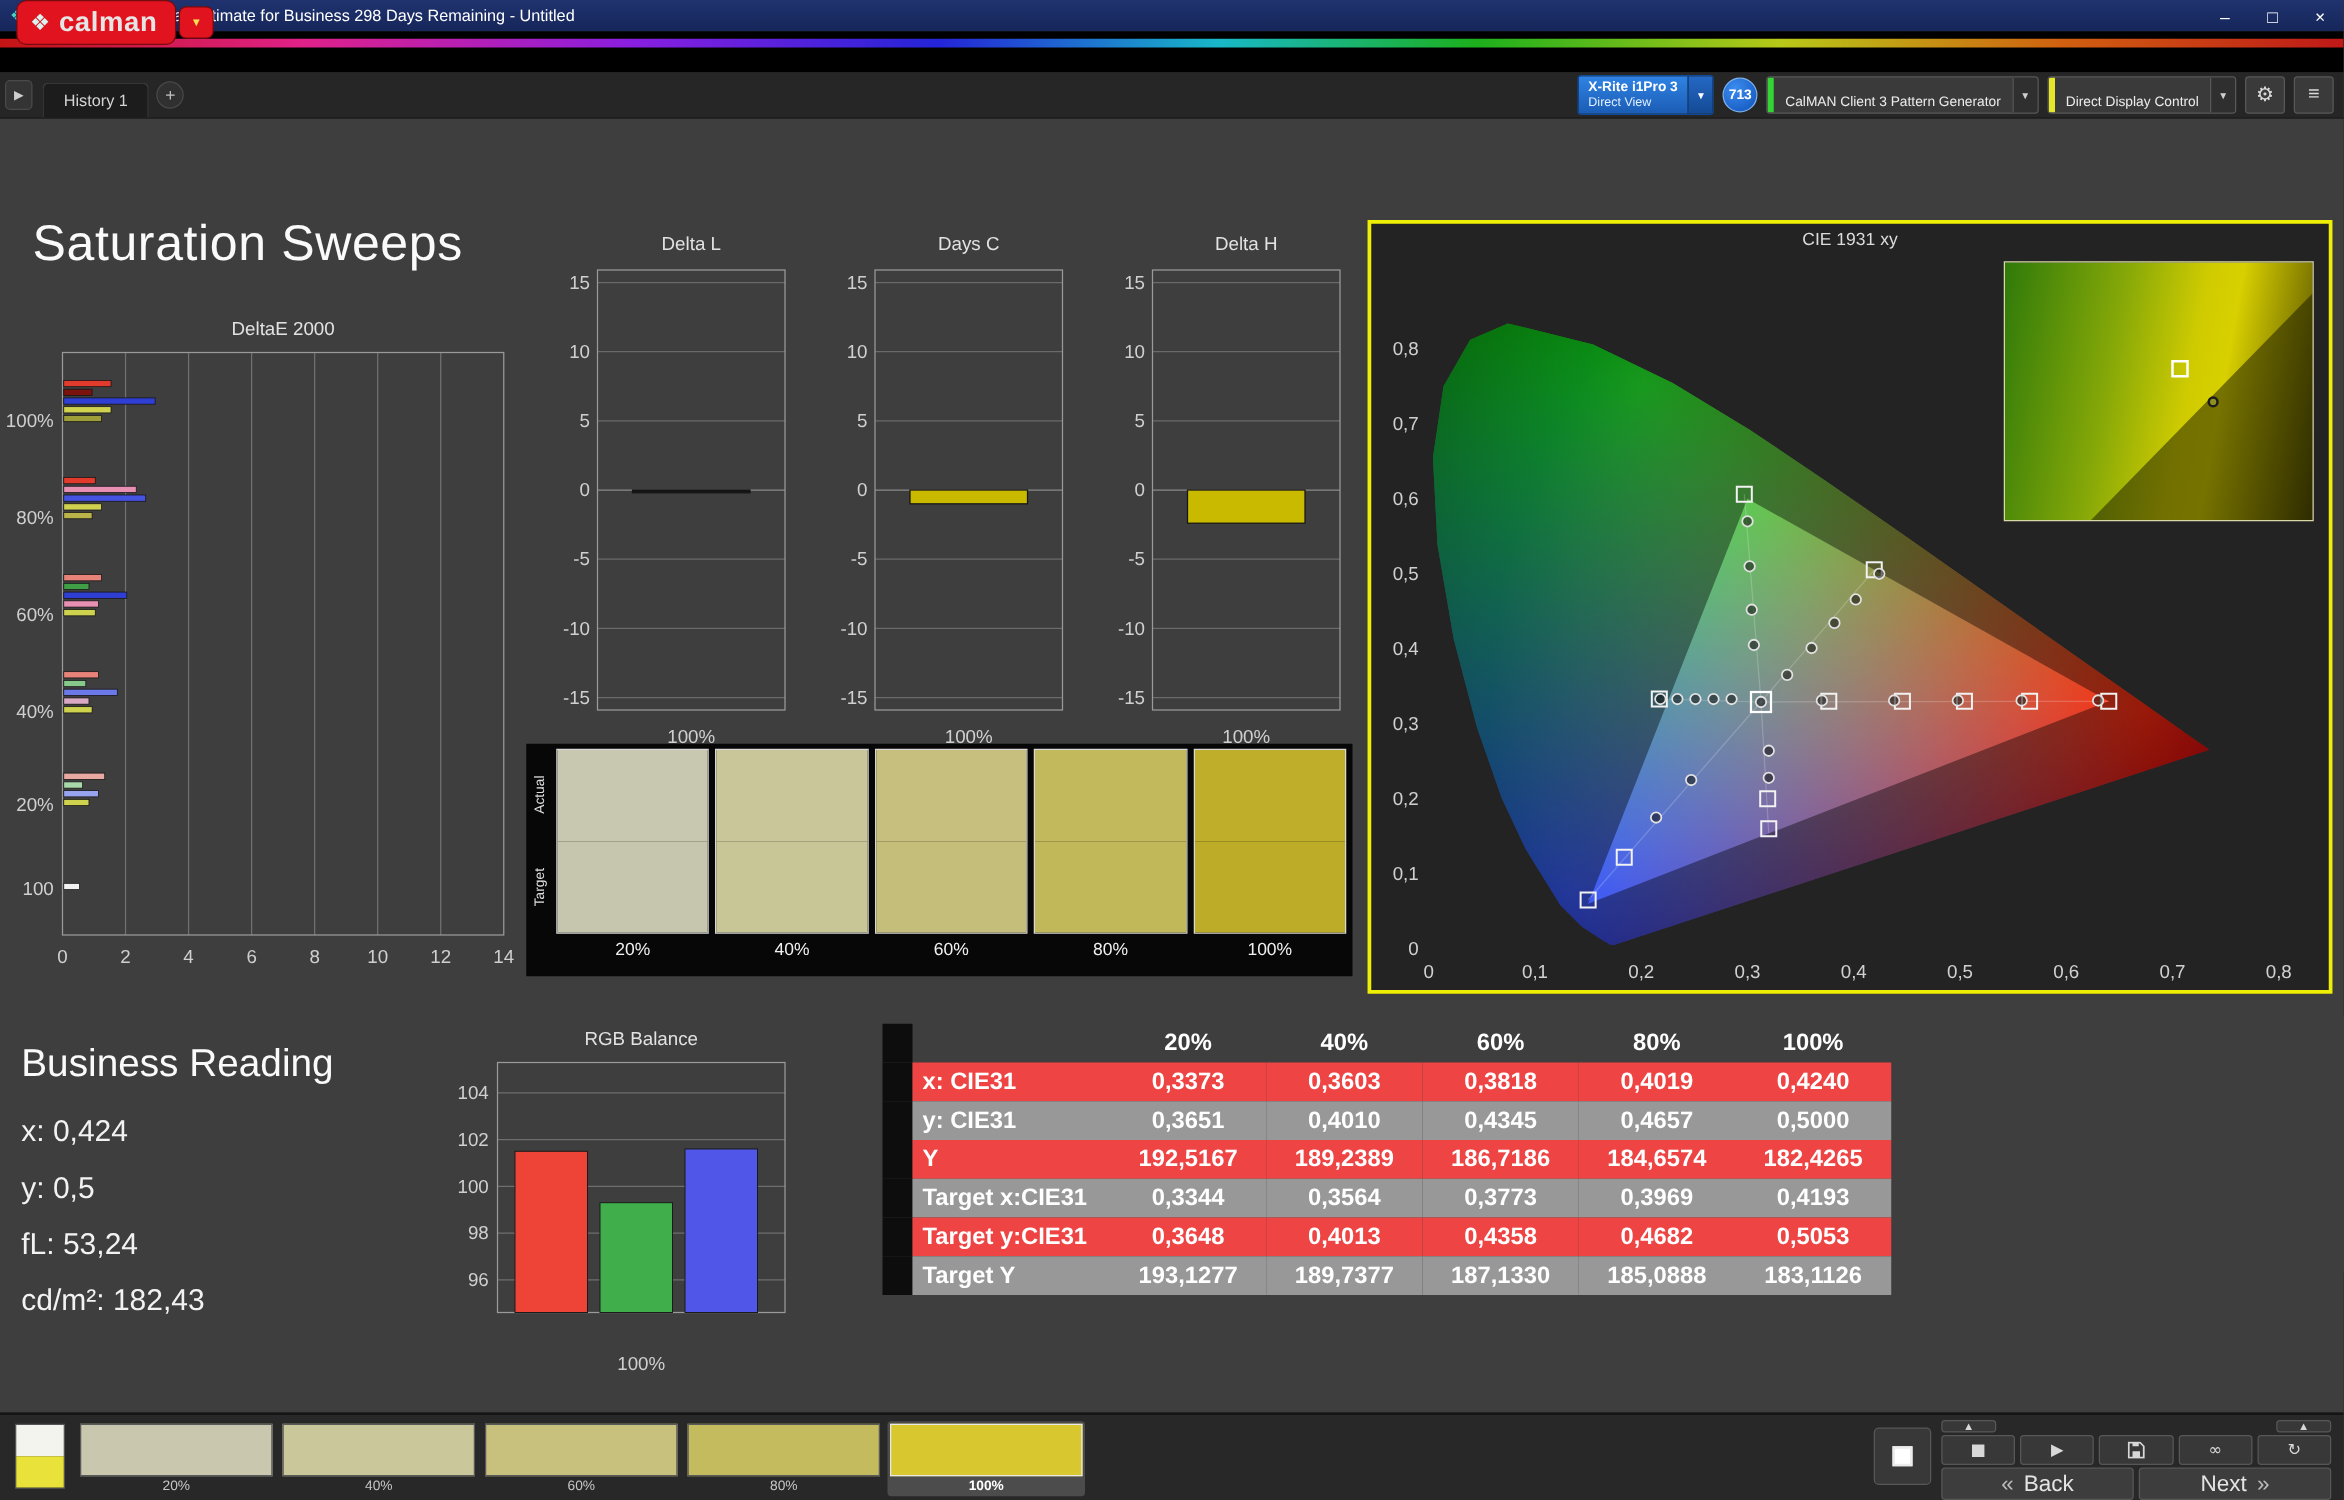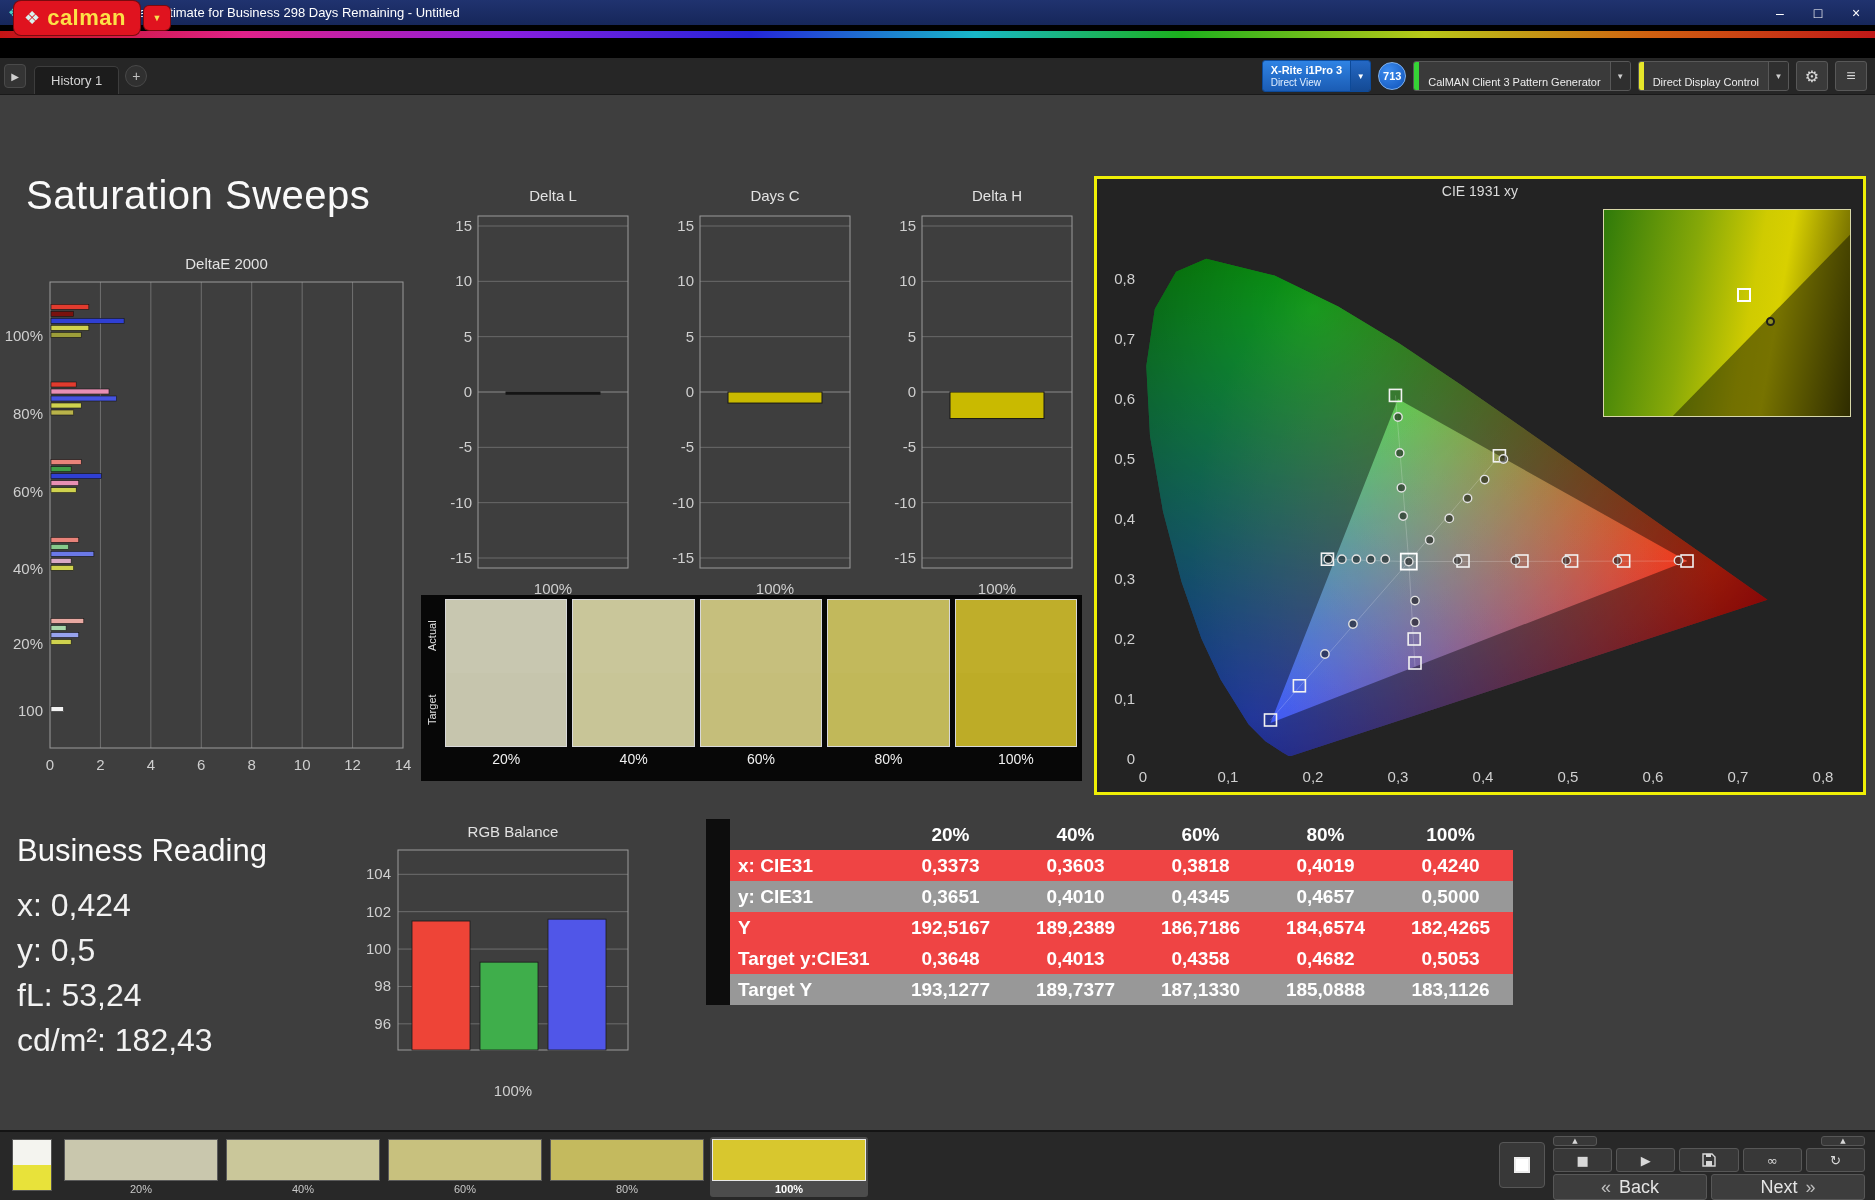--- a/index.html
+++ b/index.html
@@ -21,21 +21,21 @@
     color:#fff; font-size:14px; cursor:default; }
 
   
   .header { position:absolute; left:0; top:25px; width:1875px; height:33px; background:#000; }
   .rainbow { position:absolute; left:0; top:6px; width:1875px; height:7px;
     background:linear-gradient(90deg,#c41414 0%,#e0218a 13%,#8a1ee0 27%,#2424d8 40%,#18b8c8 52%,#1cb01c 63%,#b8c818 76%,#d06010 88%,#c01818 100%); }
   .logo { position:absolute; left:14px; top:1px; height:34px; display:flex; align-items:center; }
   .logo-pill { background:#e0131f; border-radius:7px; height:34px; display:flex; align-items:center;
     padding:0 14px 0 10px; box-shadow:0 0 0 1px #7a0a0e; }
   .logo-pill .diamond { color:#d8f2ee; font-size:18px; margin-right:7px; }
-  .logo-pill .word { color:#fde047; font-size:22px; font-weight:700; letter-spacing:.5px; }
+  .logo-pill .word { color:#e5e5e5; font-size:22px; font-weight:700; letter-spacing:.5px; }
   .logo-dd { background:#e0131f; border-radius:5px; width:26px; height:24px; margin-left:4px;
     display:flex; align-items:center; justify-content:center; color:#f8e050; font-size:9px;
     box-shadow:0 0 0 1px #7a0a0e; }
 
   
   .tabbar { position:absolute; left:0; top:58px; width:1875px; height:37px; background:#262626;
     border-bottom:1px solid #191919; display:flex; align-items:center; }
   .nav-arrow { width:22px; height:24px; margin-left:4px; background:#343434; border:1px solid #4a4a4a;
     border-radius:4px; color:#cfcfcf; font-size:10px; display:flex; align-items:center; justify-content:center; }
   .tab { margin-left:8px; height:28px; padding:0 16px; background:#1c1c1c; border:1px solid #3d3d3d;
@@ -101,21 +101,21 @@
     background:linear-gradient(100deg,#2f7a0a 0%,#86a808 35%,#cfcb01 58%,#d8d000 68%,#474200 100%); }
   .inset-wedge { position:absolute; inset:0; background:rgba(22,22,0,.5);
     clip-path:polygon(100% 12%,100% 100%,28% 100%); }
   .inset-square { position:absolute; left:54%; top:38%; width:14px; height:14px; border:2px solid #fff; }
   .inset-dot { position:absolute; left:66%; top:52%; width:9px; height:9px; border:2px solid #1c1c1c;
     border-radius:50%; background:#8f8f22; }
 
   
   .current-reading { position:absolute; left:17px; top:738px; }
   .cr-title { font-size:31px; font-weight:400; color:#fafafa; margin-bottom:14px; }
-  .cr-line { font-size:32px; color:#f2f2f2; line-height:45px; }
+  .cr-line { font-size:24px; color:#f2f2f2; line-height:45px; }
 
   
   .meas-table { position:absolute; left:706px; top:724px; width:807px; font-size:19px; }
   .trow { display:flex; height:31px; line-height:31px; }
   .tc { overflow:hidden; white-space:nowrap; }
   .tc.corner { width:24px; background:#0d0d0d; }
   .tc.label { width:158px; padding-left:8px; font-weight:700; color:#fff; }
   .tc.val { width:125px; text-align:center; color:#fff; font-weight:600; }
   .trow.thead .tc.label { background:transparent; }
   .trow.thead .tc.val { font-weight:700; }
@@ -534,20 +534,29 @@
         </div>
         <div class="trow odd">
           <div class="tc corner"></div>
           <div class="tc label">Y</div>
           <div class="tc val">192,5167</div>
           <div class="tc val">189,2389</div>
           <div class="tc val">186,7186</div>
           <div class="tc val">184,6574</div>
           <div class="tc val">182,4265</div>
         </div>
+        <div class="trow even">
+          <div class="tc corner"></div>
+          <div class="tc label">Target x:CIE31</div>
+          <div class="tc val">0,3344</div>
+          <div class="tc val">0,3564</div>
+          <div class="tc val">0,3773</div>
+          <div class="tc val">0,3969</div>
+          <div class="tc val">0,4193</div>
+        </div>
         <div class="trow odd">
           <div class="tc corner"></div>
           <div class="tc label">Target y:CIE31</div>
           <div class="tc val">0,3648</div>
           <div class="tc val">0,4013</div>
           <div class="tc val">0,4358</div>
           <div class="tc val">0,4682</div>
           <div class="tc val">0,5053</div>
         </div>
         <div class="trow even">

